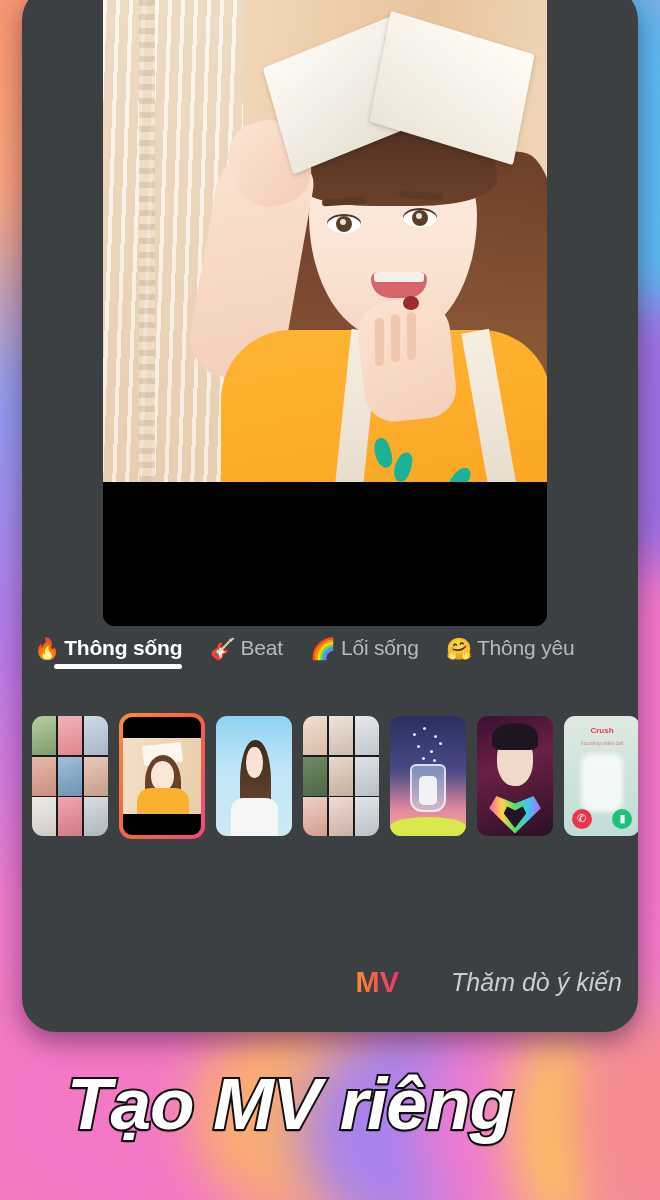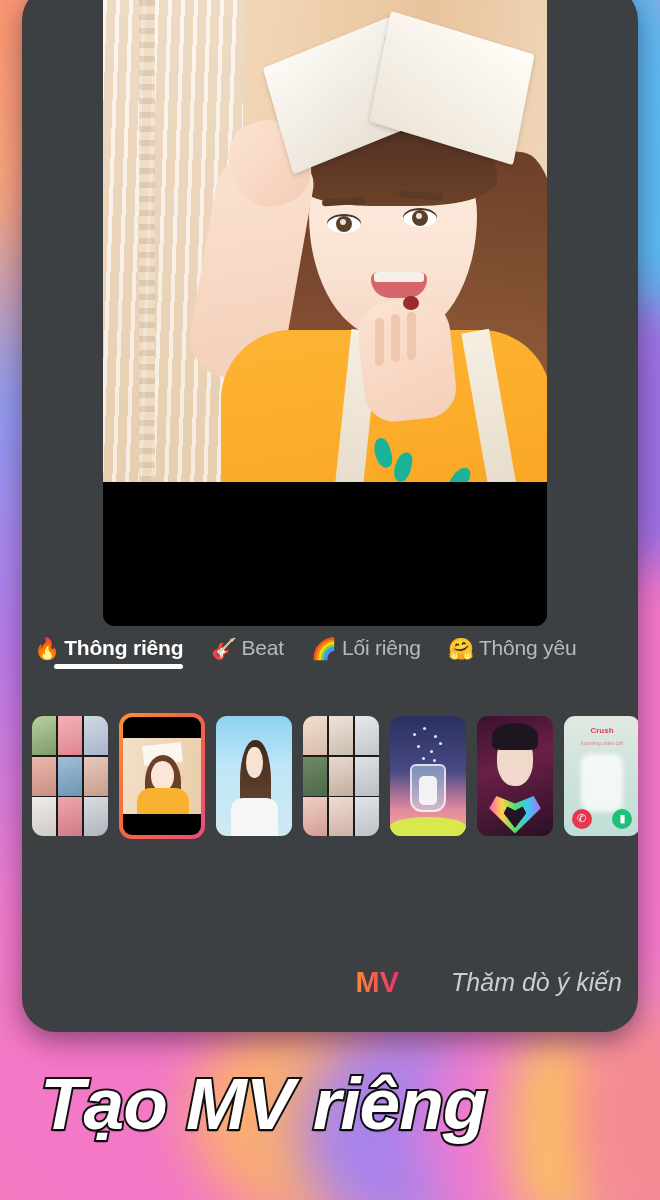--- a/index.html
+++ b/index.html
@@ -164,21 +164,21 @@
 
   
   #bottomnav { position:absolute; left:0; bottom:26px; width:616px; height:48px;
     display:flex; align-items:center; justify-content:flex-end; gap:52px; padding-right:16px; }
   #nav-mv { font-size:29px; font-weight:bold;
     background:linear-gradient(90deg,#fa8a34,#f25a50,#ef2f74);
     -webkit-background-clip:text; background-clip:text; color:transparent; cursor:pointer; }
   #nav-poll { font-size:25px; color:#cdcdd0; cursor:pointer; white-space:nowrap;font-style:italic; }
 
   
-  #headline { position:absolute; left:0; top:1062px; width:540px; z-index:5;padding-left:40px; }
+  #headline { position:absolute; left:0; top:1062px; width:540px; text-align:center; z-index:5;padding-left:40px; }
   #headline span {
     display:inline-block; font-size:73px; font-weight:bold; font-style:italic; color:#fff;
     letter-spacing:-1px;
     -webkit-text-stroke:4px #111;
     paint-order:stroke fill;
     text-shadow:0 3px 0 rgba(0,0,0,.25);
   }
 </style>
 </head>
 <body>
@@ -235,30 +235,30 @@
       <div class="leaf lf1"></div>
           <div class="leaf lf2"></div>
           <div class="leaf lf3"></div>
     </div>
     <div id="letterbox"></div>
   </div>
 
   <div id="tabs">
     <div class="tab active">
       <span class="emo">🔥</span>
-      <span class="lbl">Thông riêng</span>
+      <span class="lbl">Thông sống</span>
       <span class="underline"></span>
     </div>
     <div class="tab">
       <span class="emo">🎸</span>
       <span class="lbl">Beat</span>
     </div>
     <div class="tab">
       <span class="emo">🌈</span>
-      <span class="lbl">Lối riêng</span>
+      <span class="lbl">Lối sống</span>
     </div>
     <div class="tab">
       <span class="emo">🤗</span>
       <span class="lbl">Thông yêu</span>
     </div>
   </div>
 
   <div id="strip">
 
     <div class="thumb">

